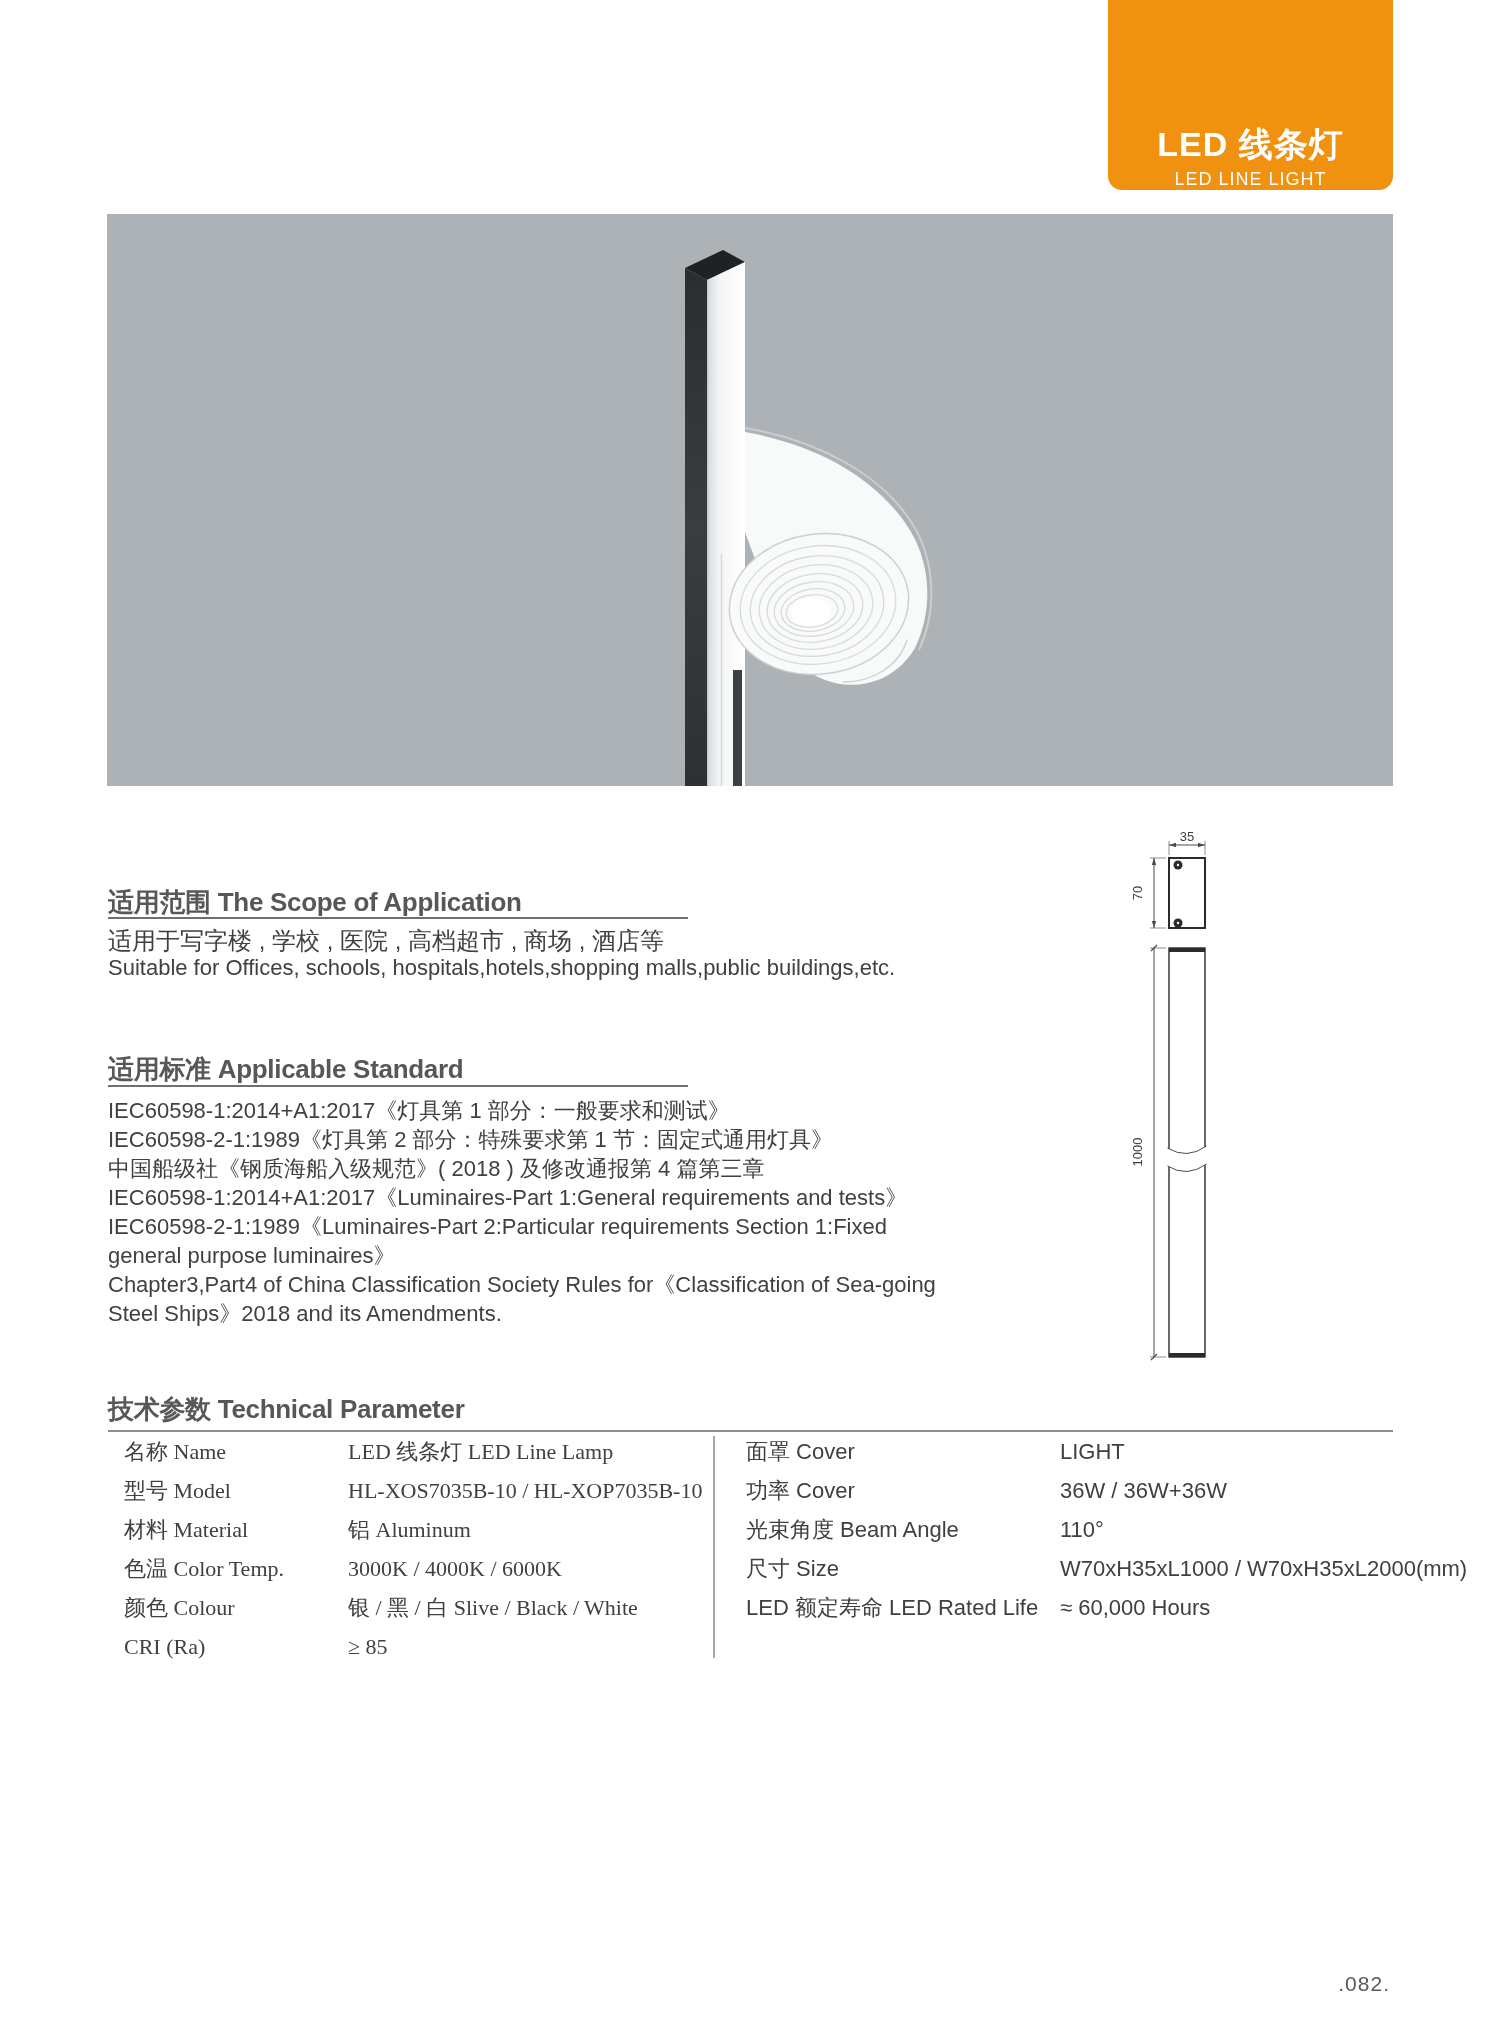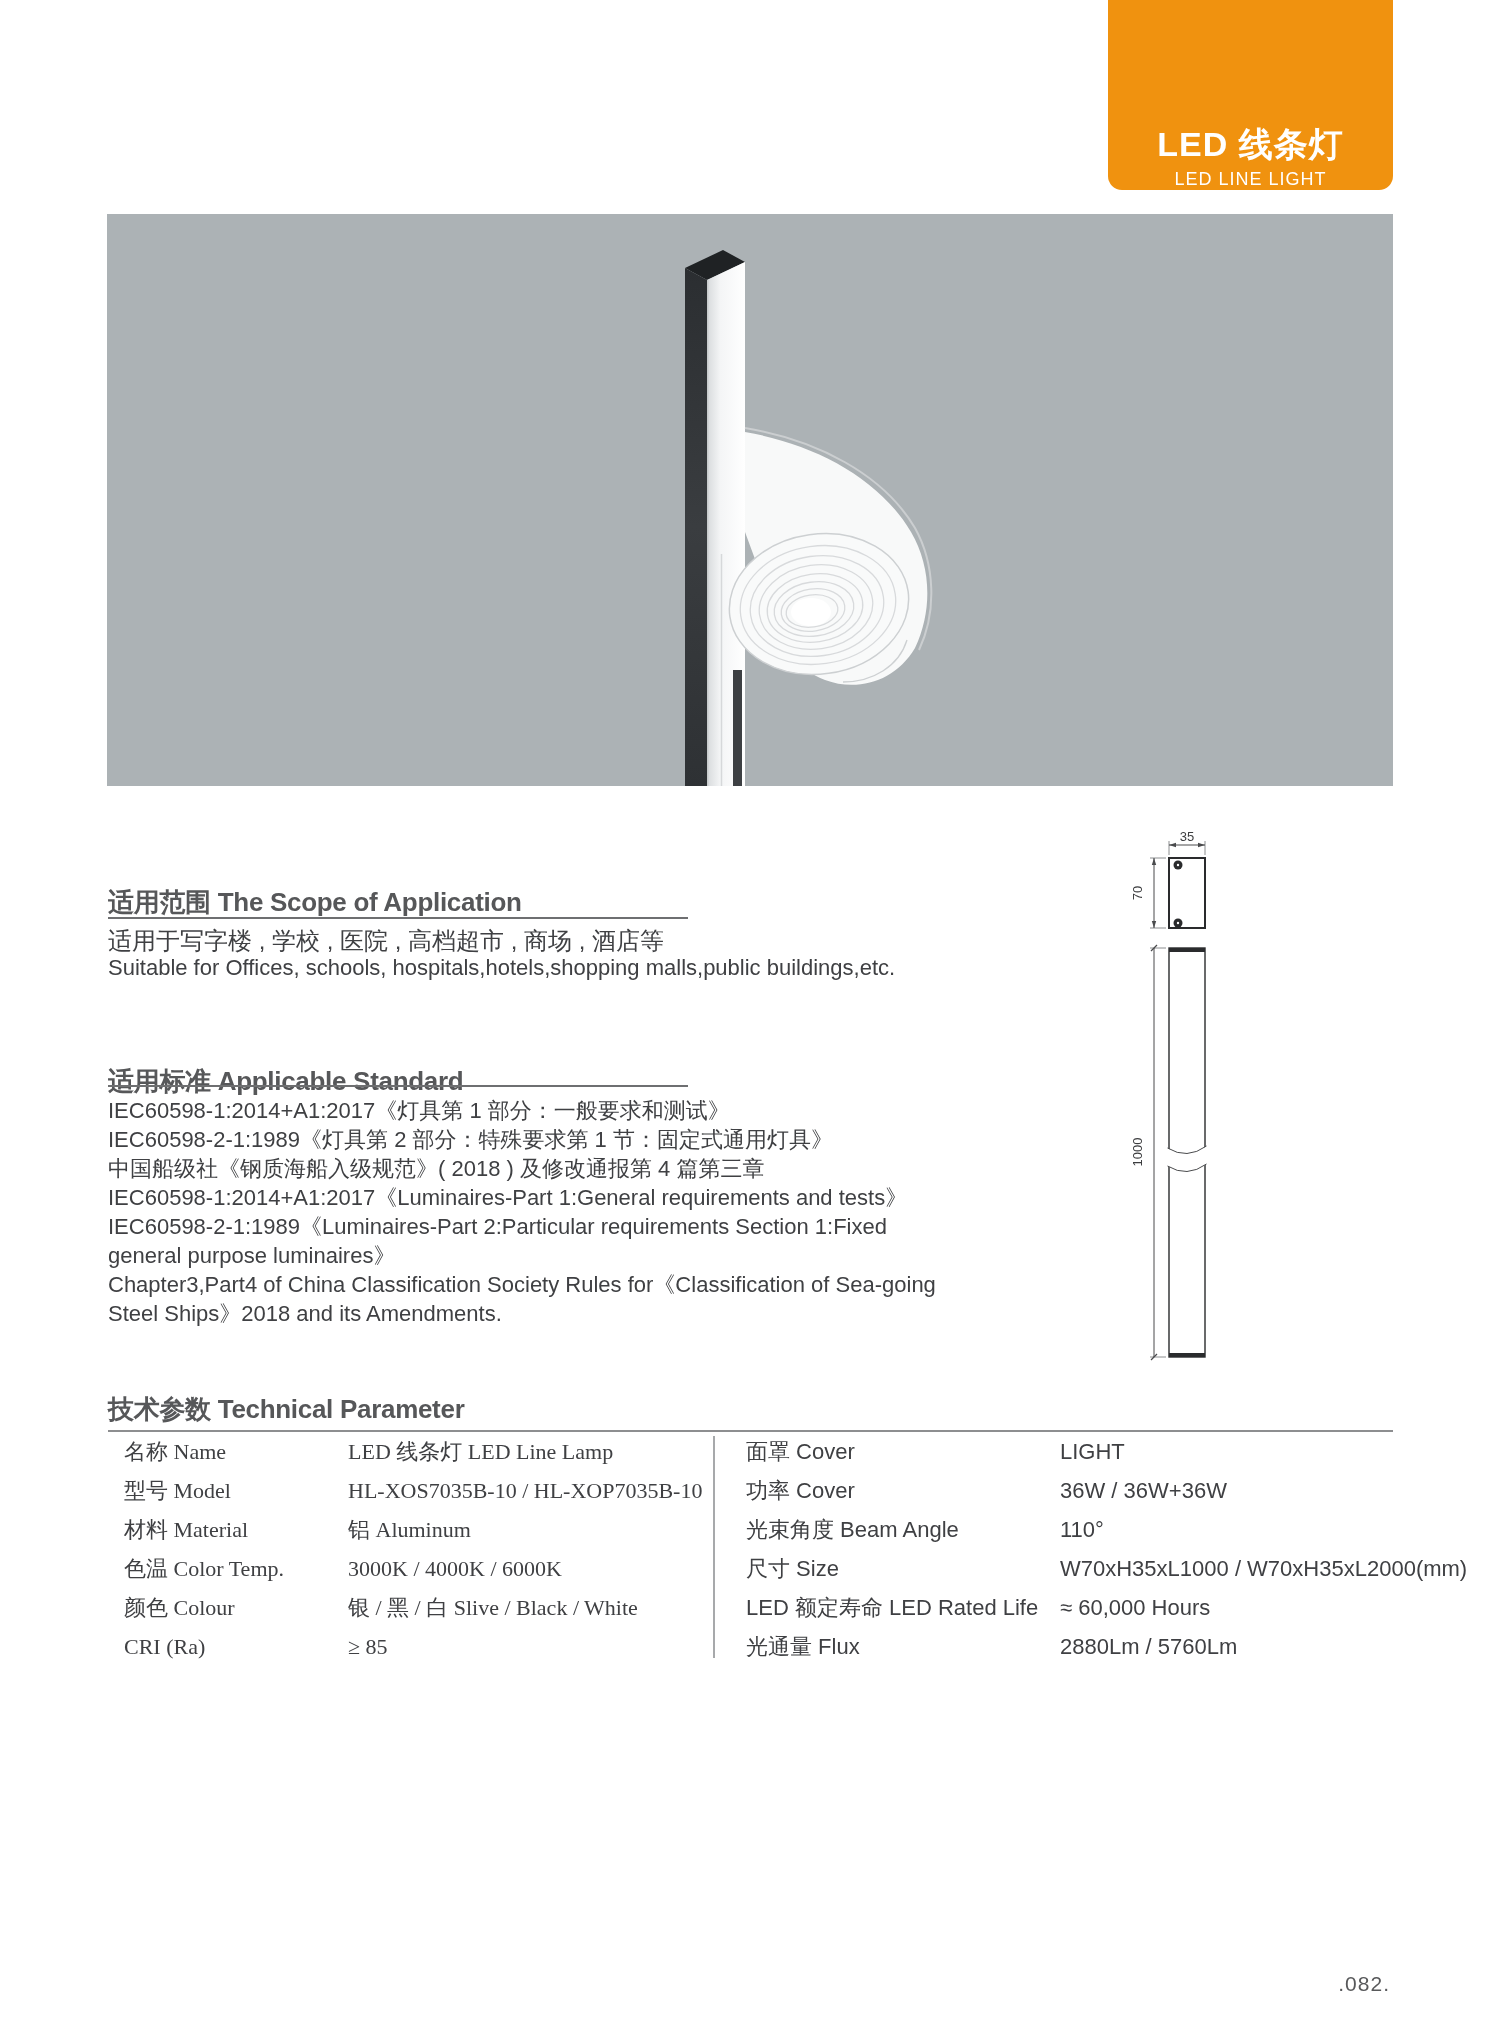--- a/index.html
+++ b/index.html
@@ -99,21 +99,21 @@
       <line x1="614.5" y1="340" x2="614.5" y2="572" stroke="#d6d8da" stroke-width="1.5"></line>
       <rect x="626" y="456" width="9" height="116" fill="#3d4043"></rect>
     </svg>
   </div>
 
   <h2 class="sec-heading" style="top:885px;">适用范围 The Scope of Application</h2>
   <div class="rule half" style="top:917px;"></div>
   <p class="body-line" style="top:925px; font-size:24px;">适用于写字楼 , 学校 , 医院 , 高档超市 , 商场 , 酒店等</p>
   <p class="body-line" style="top:955px; font-size:22px;">Suitable for Offices, schools, hospitals,hotels,shopping malls,public buildings,etc.</p>
 
-  <h2 class="sec-heading" style="top:1052px;margin-top:12px;">适用标准 Applicable Standard</h2>
+  <h2 class="sec-heading" style="top:1052px;">适用标准 Applicable Standard</h2>
   <div class="rule half" style="top:1085px;"></div>
   <div class="std-lines">
     <p>IEC60598-1:2014+A1:2017《灯具第 1 部分：一般要求和测试》</p>
     <p>IEC60598-2-1:1989《灯具第 2 部分：特殊要求第 1 节：固定式通用灯具》</p>
     <p>中国船级社《钢质海船入级规范》( 2018 ) 及修改通报第 4 篇第三章</p>
     <p>IEC60598-1:2014+A1:2017《Luminaires-Part 1:General requirements and tests》</p>
     <p>IEC60598-2-1:1989《Luminaires-Part 2:Particular requirements Section 1:Fixed</p>
     <p>general purpose luminaires》</p>
     <p>Chapter3,Part4 of China Classification Society Rules for《Classification of Sea-going</p>
     <p>Steel Ships》2018 and its Amendments.</p>
@@ -203,22 +203,18 @@
         <span class="val">110°</span>
       </div>
       <div class="param-row">
         <span class="lbl">尺寸 Size</span>
         <span class="val">W70xH35xL1000 / W70xH35xL2000(mm)</span>
       </div>
       <div class="param-row">
         <span class="lbl">LED 额定寿命 LED Rated Life</span>
         <span class="val">≈ 60,000 Hours</span>
       </div>
-      <div class="param-row">
-        <span class="lbl">光通量 Flux</span>
-        <span class="val">2880Lm / 5760Lm</span>
-      </div>
     </div>
   </div>
 
   <div class="footer-page">.082.</div>
 
 </div>
 
 </body></html>

